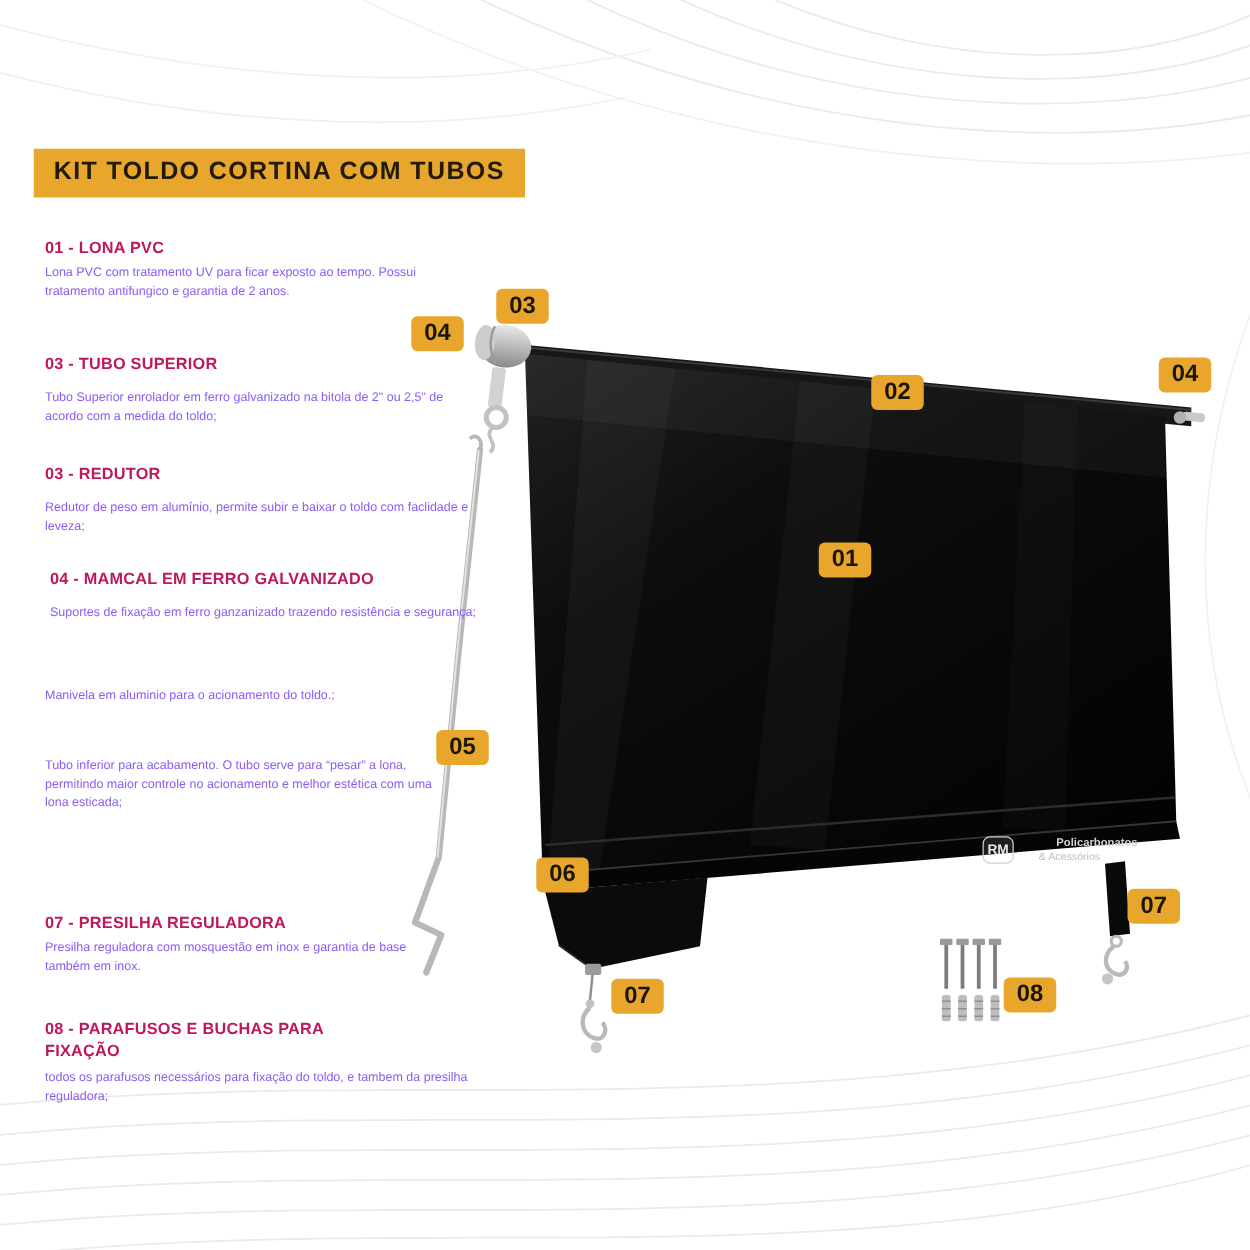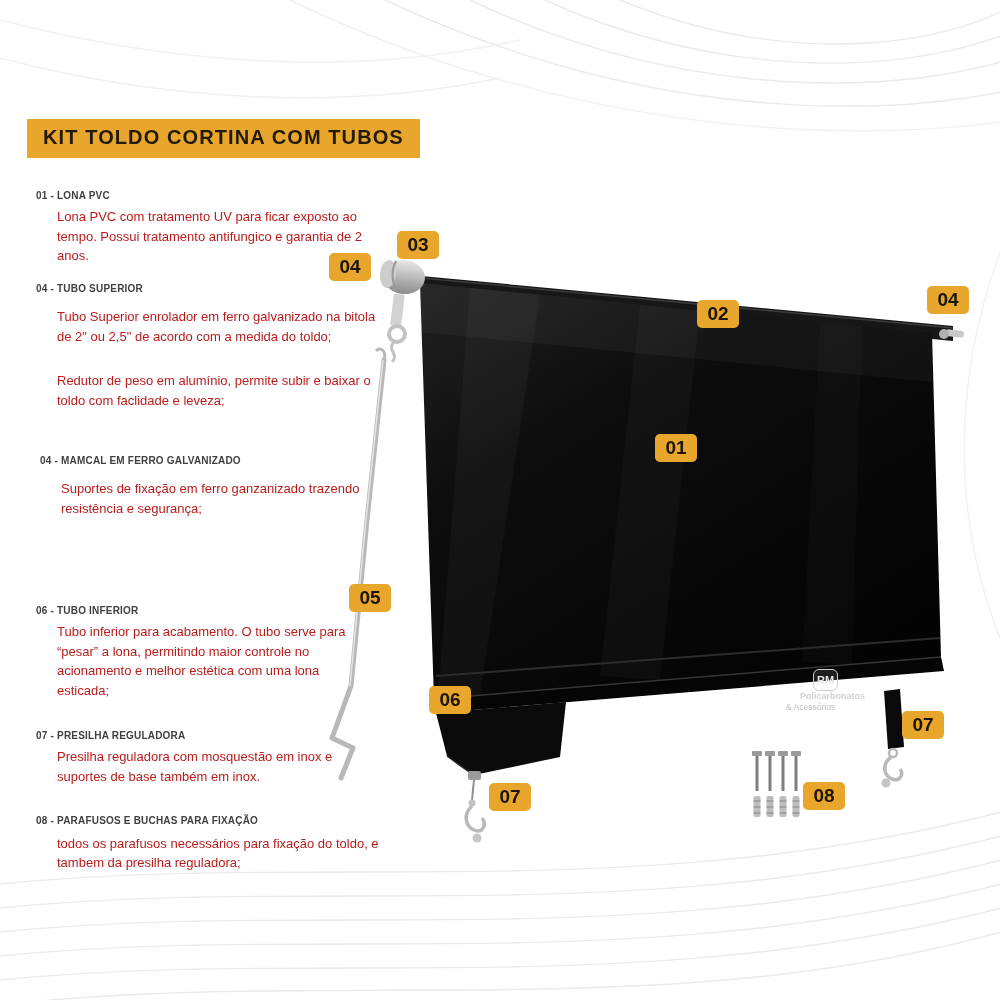--- a/index.html
+++ b/index.html
@@ -19,42 +19,42 @@
     position:absolute; left:27px; top:119px; z-index:3;
     background:var(--accent,#E8A72C);
     color:var(--accent_text,#221a06);
     font-size:20px; font-weight:700; letter-spacing:1.1px;
     padding:7px 16px 9px 16px;
     white-space:nowrap;
   }
 
   .sec { position:absolute; width:345px; z-index:3; }
   .sec h3 {
-    font-size:10px; font-weight:700; color:#404040;
+    font-size:13px; font-weight:700; color:#be185d;
     letter-spacing:0.2px; margin-bottom:6px;
   }
   .sec.gap h3 { margin-bottom:13px; }
   .sec p {
-    font-size:13px; color:#b91c1c; line-height:1.5;margin-left:21px;
+    font-size:10px; color:#8b5cf6; line-height:1.5;
   }
   .sec.narrow { width:316px; }
   .sec.h-narrow h3 { max-width:250px; line-height:1.35; }
 
   .callout {
     position:absolute; z-index:4;
     width:42px; height:28px;
     background:var(--accent,#E8A72C);
     border-radius:5px;
     display:flex; align-items:center; justify-content:center;
     font-size:19px; font-weight:700; color:#1b1505;
   }
 
   .watermark {
     position:absolute; left:786px; top:669px; z-index:3;
-    display:flex; align-items:center; gap:0;flex-direction:column;
+    display:flex; align-items:flex-start; gap:20px;
   }
   .wm-box {
     width:25px; height:22px;
     border:1.5px solid #cfcfcf; border-radius:6px;
     background:rgba(255,255,255,0.10);
     color:#e6e6e6; font-size:11px; font-weight:700;
     display:flex; align-items:center; justify-content:center;
   }
   .wm-text { display:flex; flex-direction:column; line-height:1.25; }
   .wm-l1 { font-size:9px; color:#d2d2d2; font-weight:700;margin-left:14px; }
@@ -197,44 +197,45 @@
   </svg>
 
   <div class="title-badge">KIT TOLDO CORTINA COM TUBOS</div>
 
   <section class="sec" style="left:36px; top:190px">
     <h3>01 - LONA PVC</h3>
     <p>Lona PVC com tratamento UV para ficar exposto ao tempo. Possui tratamento antifungico e garantia de 2 anos.</p>
   </section>
 
   <section class="sec gap" style="left:36px; top:283px">
-    <h3>04 - TUBO SUPERIOR</h3>
+    <h3>03 - TUBO SUPERIOR</h3>
     <p>Tubo Superior enrolador em ferro galvanizado na bitola de 2" ou 2,5" de acordo com a medida do toldo;</p>
   </section>
 
   <section class="sec gap" style="left:36px; top:371px">
+    <h3>03 - REDUTOR</h3>
     <p>Redutor de peso em alumínio, permite subir e baixar o toldo com faclidade e leveza;</p>
   </section>
 
   <section class="sec gap" style="left:40px; top:455px">
     <h3>04 - MAMCAL  EM FERRO GALVANIZADO</h3>
     <p>Suportes de fixação em ferro ganzanizado trazendo resistência e segurança;</p>
   </section>
 
   <section class="sec" style="left:36px; top:549px">
+    <p>Manivela em aluminio para o acionamento do toldo.;</p>
   </section>
 
   <section class="sec narrow" style="left:36px; top:605px">
-    <h3>06 - TUBO INFERIOR</h3>
     <p>Tubo inferior para acabamento. O tubo serve para “pesar” a lona, permitindo maior controle no acionamento e melhor estética com uma lona esticada;</p>
   </section>
 
   <section class="sec narrow" style="left:36px; top:730px">
     <h3>07 - PRESILHA REGULADORA</h3>
-    <p>Presilha reguladora com mosquestão em inox e suportes de base também em inox.</p>
+    <p>Presilha reguladora com mosquestão em inox e garantia de base também em inox.</p>
   </section>
 
   <section class="sec h-narrow" style="left:36px; top:814px">
     <h3>08 - PARAFUSOS E BUCHAS PARA FIXAÇÃO</h3>
     <p>todos os parafusos necessários para fixação do toldo, e tambem da presilha reguladora;</p>
   </section>
 
   <div class="callout" style="left:397px; top:231px">03</div>
   <div class="callout" style="left:329px; top:253px">04</div>
   <div class="callout" style="left:697px; top:300px">02</div>

